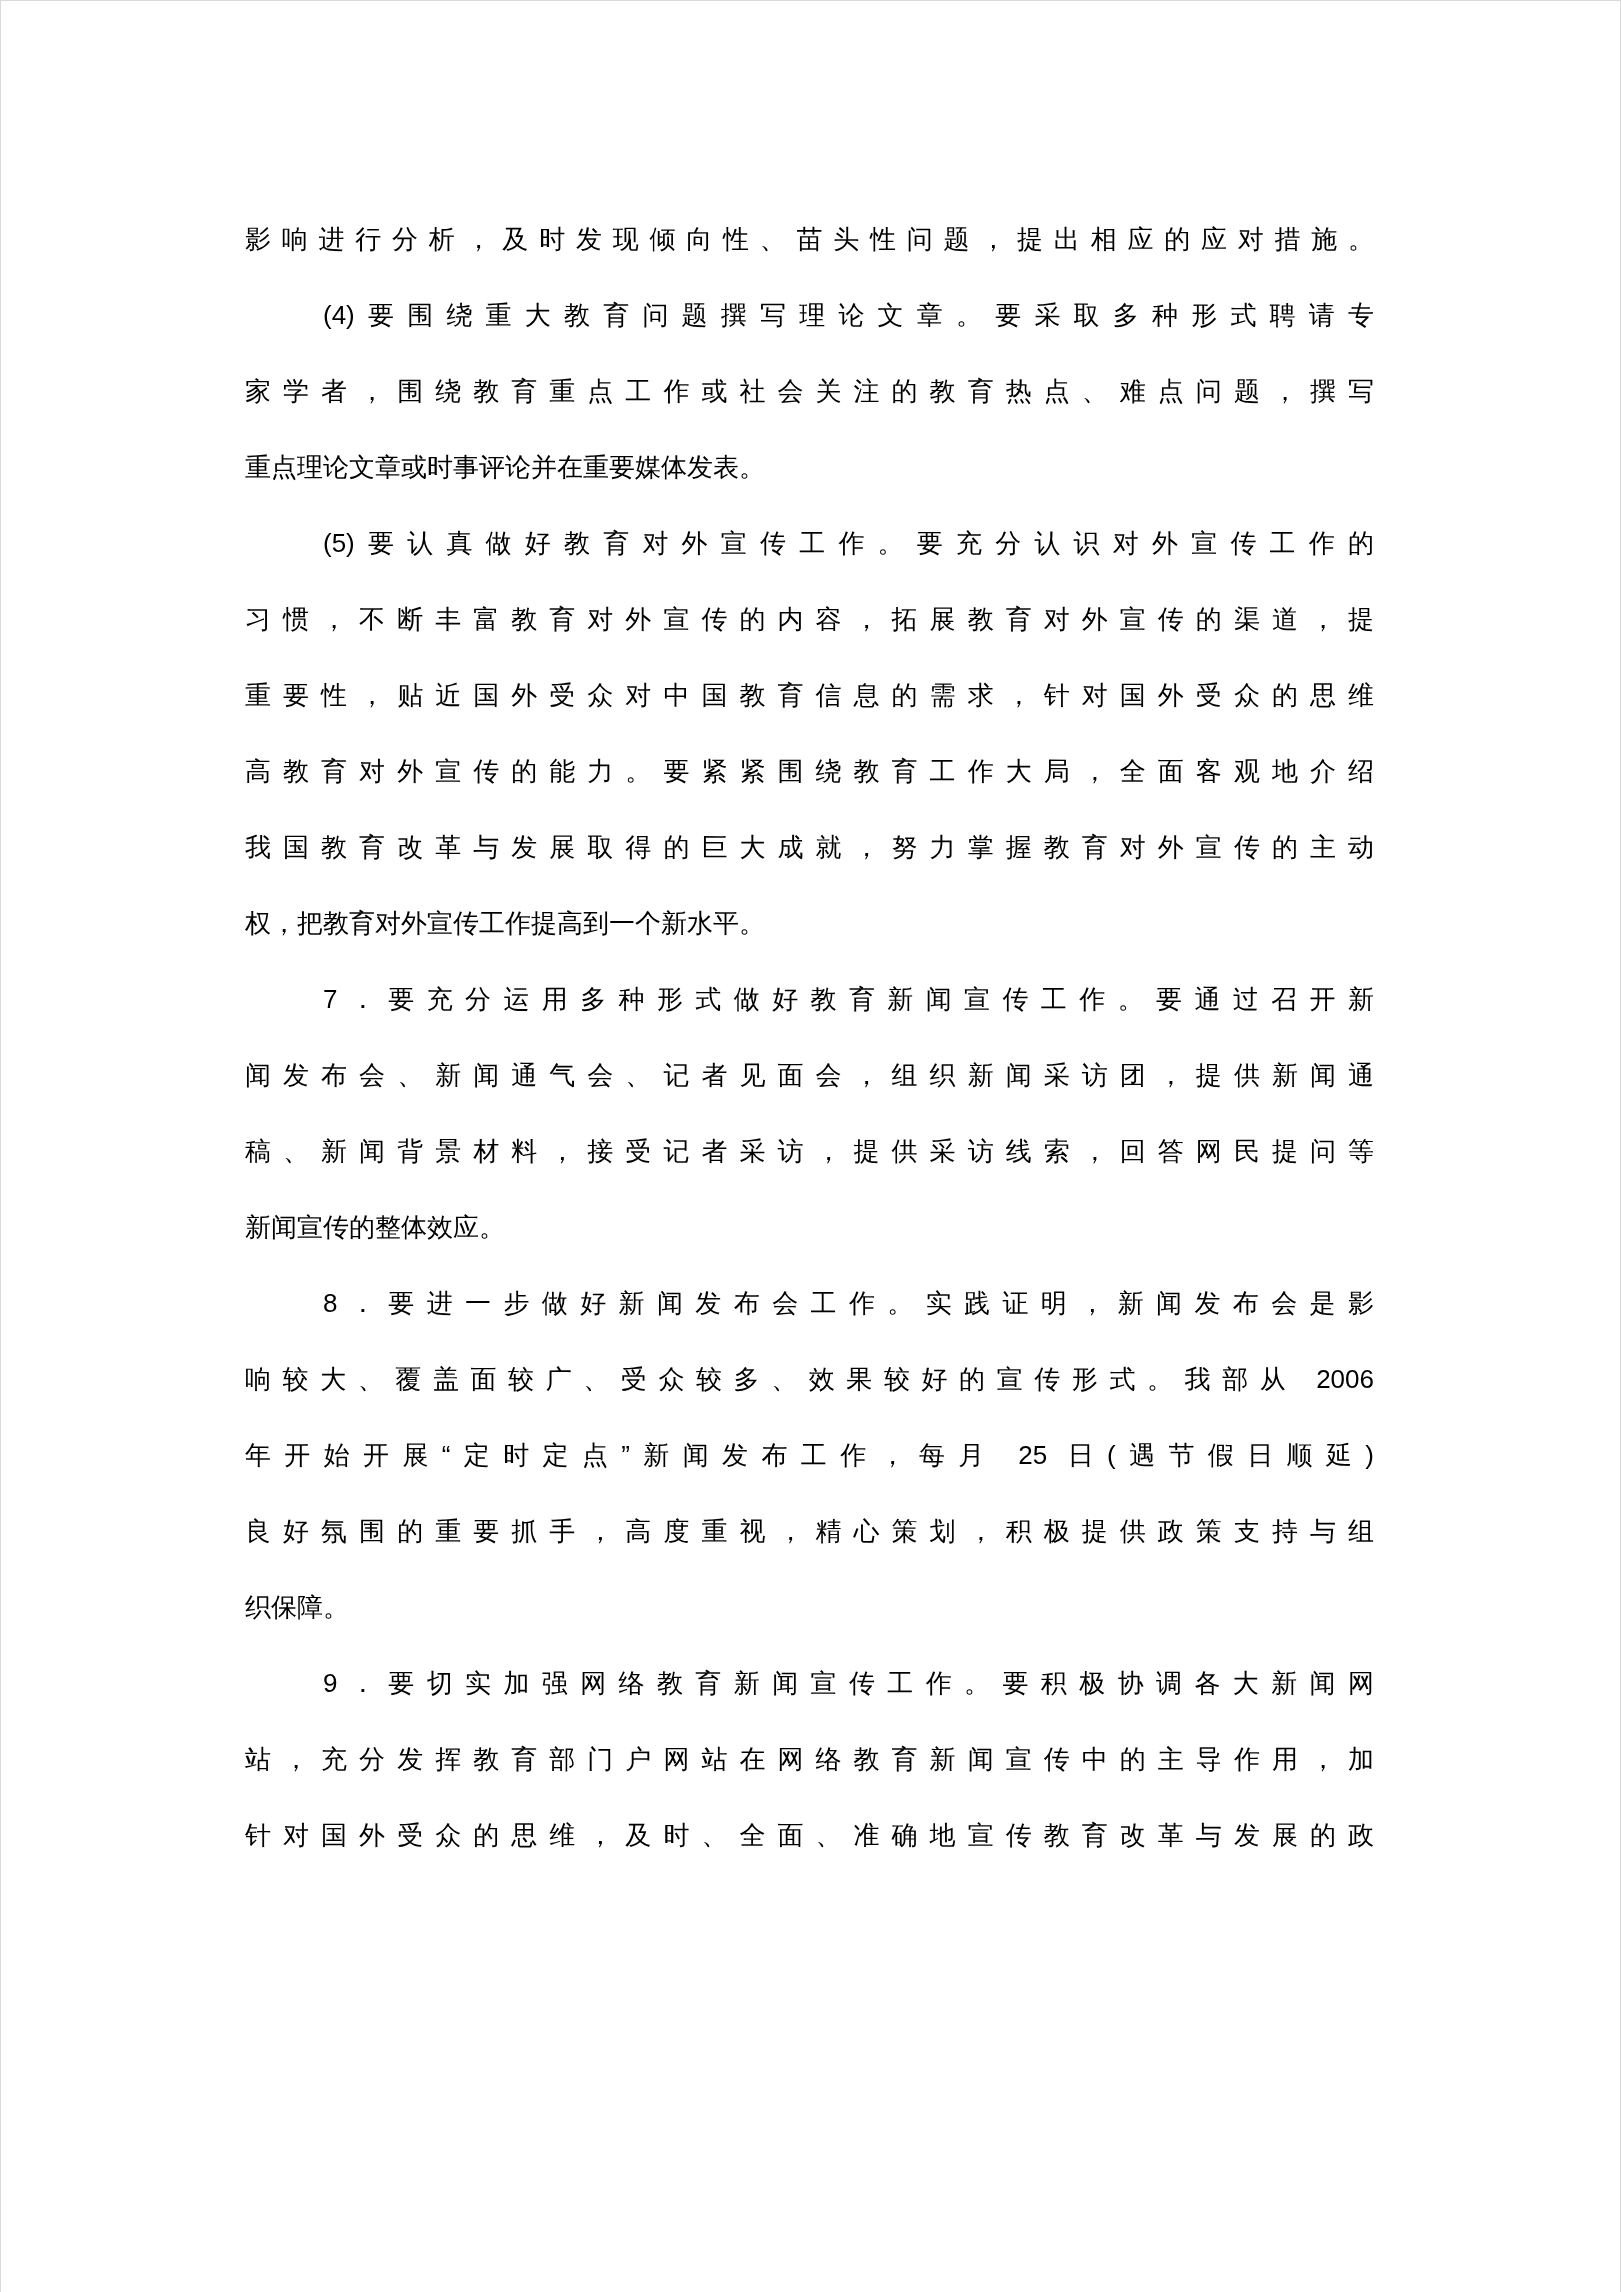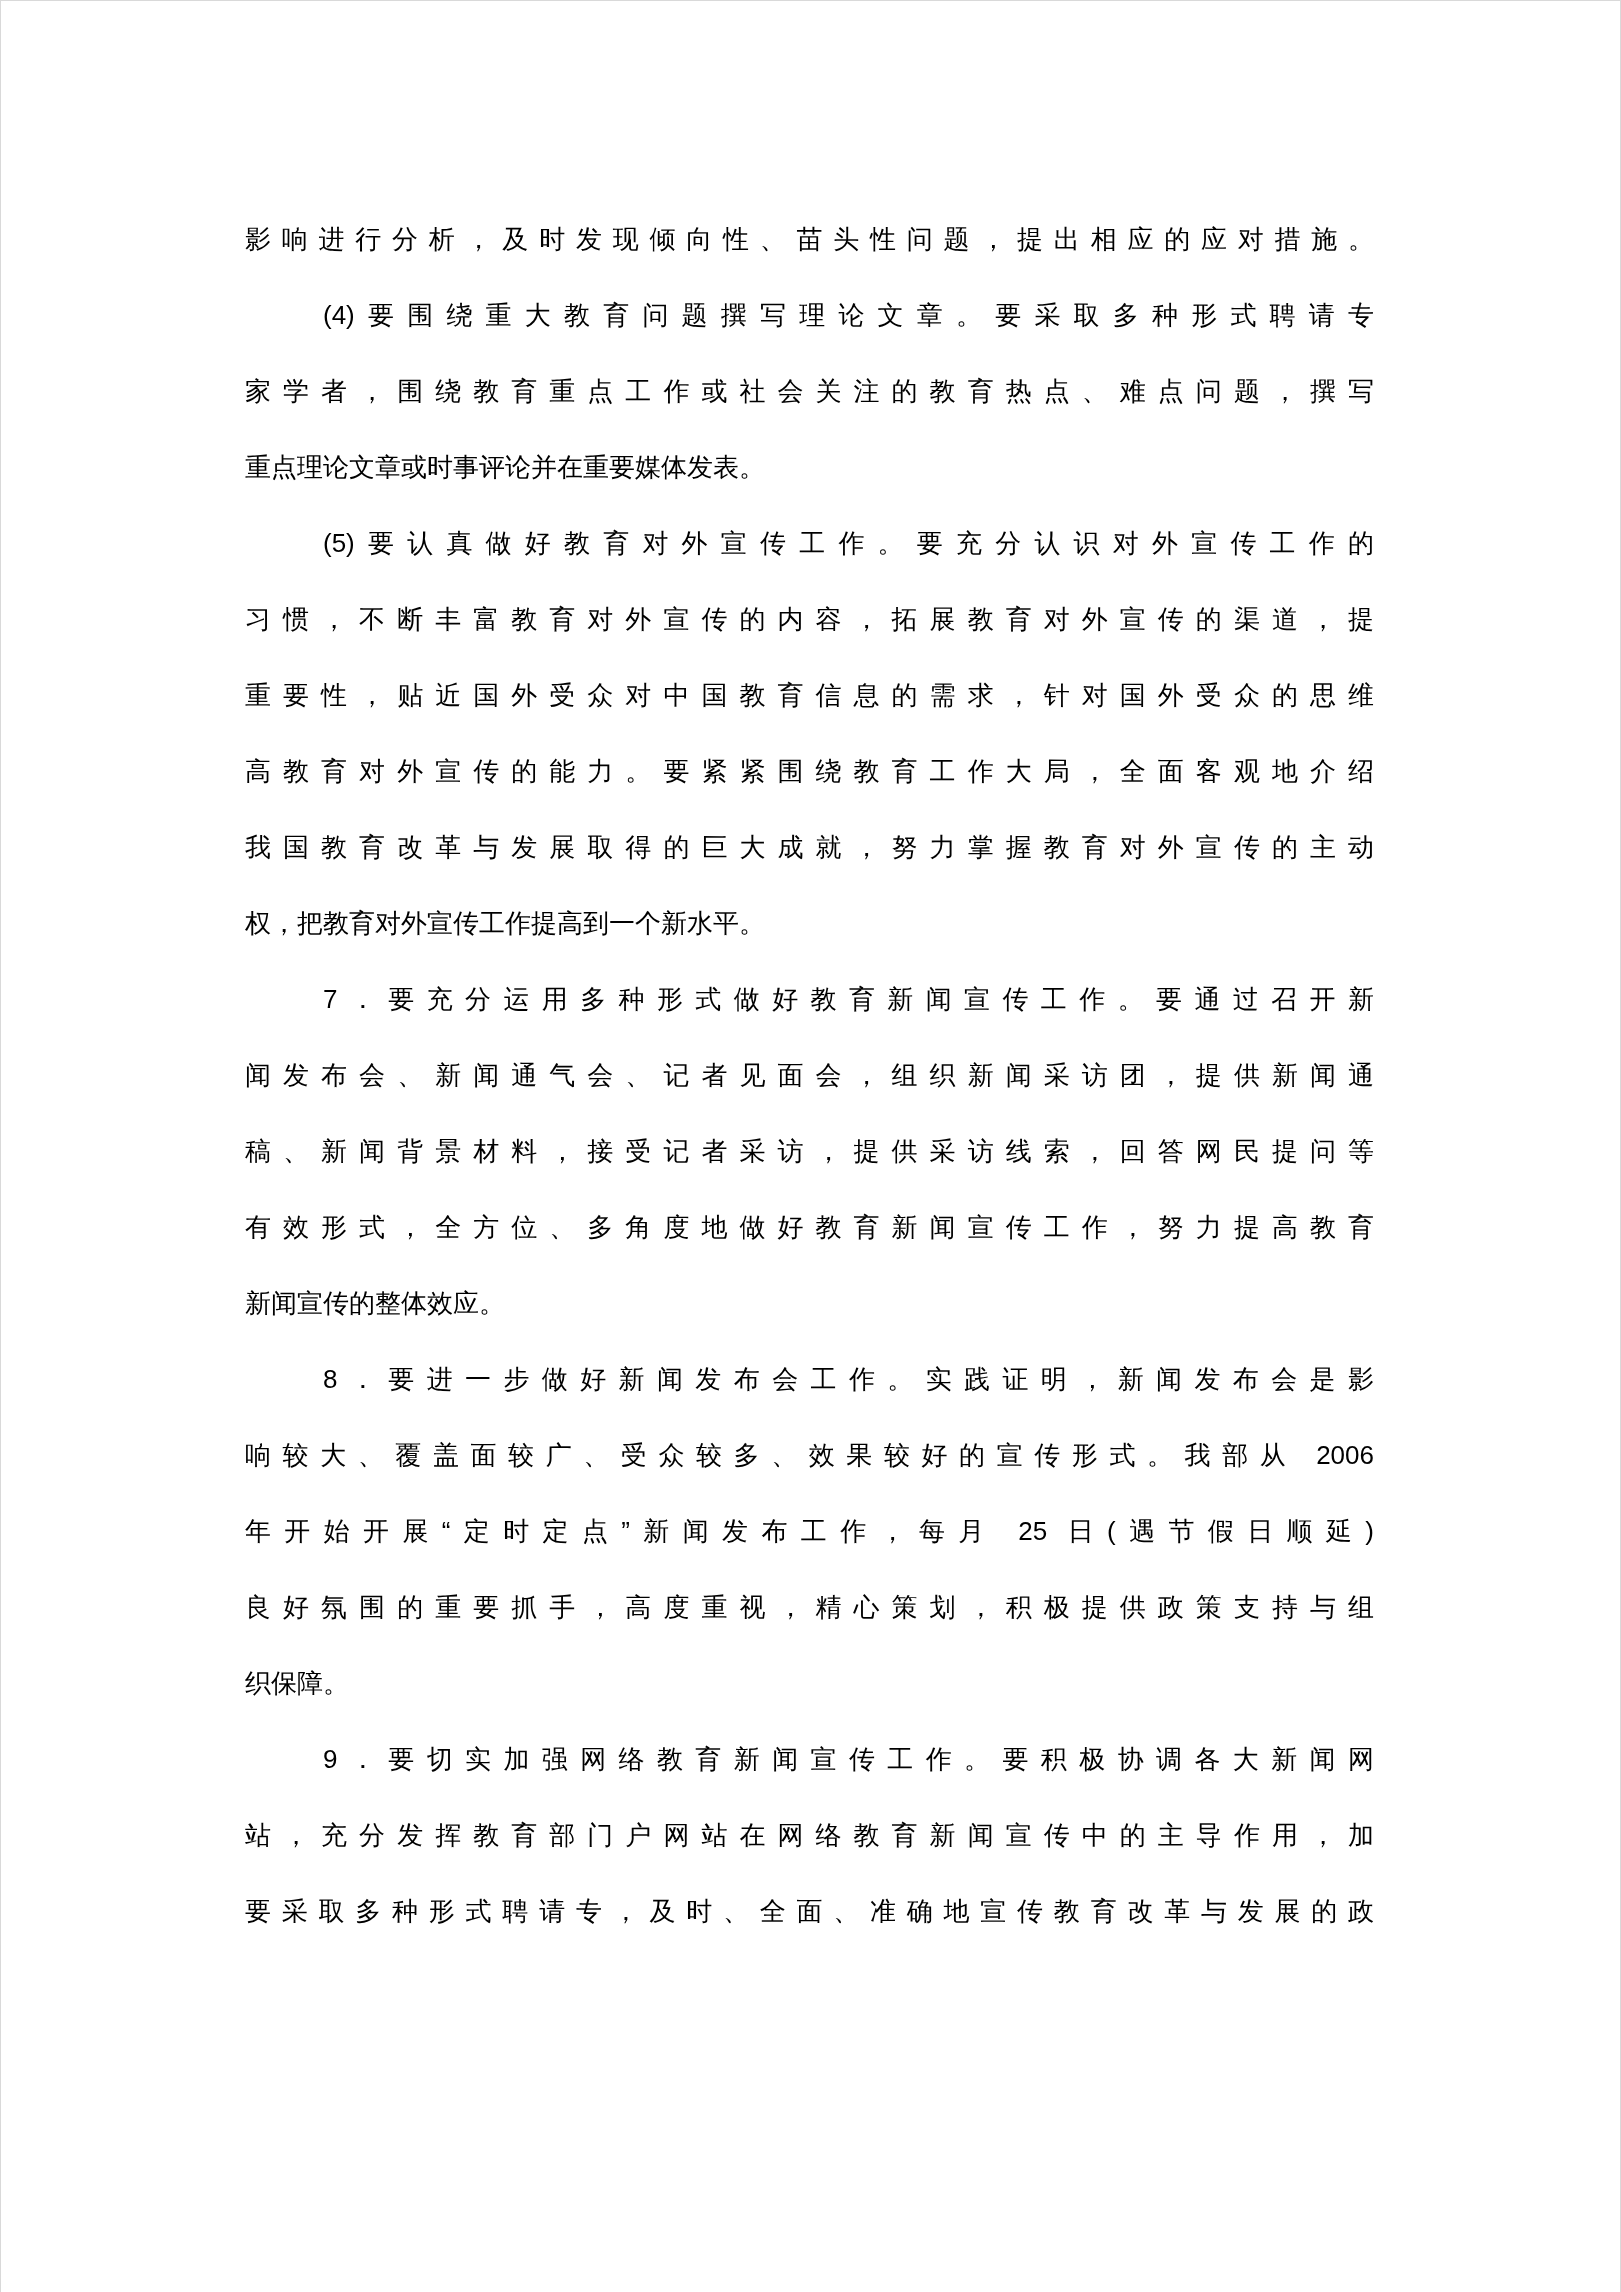--- a/index.html
+++ b/index.html
@@ -51,25 +51,24 @@
       <div class="line short">重点理论文章或时事评论并在重要媒体发表。</div>
       <div class="line indent">(5)要认真做好教育对外宣传工作。要充分认识对外宣传工作的</div>
       <div class="line">习惯，不断丰富教育对外宣传的内容，拓展教育对外宣传的渠道，提</div>
       <div class="line">重要性，贴近国外受众对中国教育信息的需求，针对国外受众的思维</div>
       <div class="line">高教育对外宣传的能力。要紧紧围绕教育工作大局，全面客观地介绍</div>
       <div class="line">我国教育改革与发展取得的巨大成就，努力掌握教育对外宣传的主动</div>
       <div class="line short">权，把教育对外宣传工作提高到一个新水平。</div>
       <div class="line indent">7．要充分运用多种形式做好教育新闻宣传工作。要通过召开新</div>
       <div class="line">闻发布会、新闻通气会、记者见面会，组织新闻采访团，提供新闻通</div>
       <div class="line">稿、新闻背景材料，接受记者采访，提供采访线索，回答网民提问等</div>
-      <div class="line">有效形式，全方位、多角度地做好教育新闻宣传工作，努力提高教育</div>
       <div class="line short">新闻宣传的整体效应。</div>
       <div class="line indent">8．要进一步做好新闻发布会工作。实践证明，新闻发布会是影</div>
       <div class="line">响较大、覆盖面较广、受众较多、效果较好的宣传形式。我部从 2006</div>
       <div class="line">年开始开展“定时定点”新闻发布工作，每月 25 日(遇节假日顺延)</div>
       <div class="line">良好氛围的重要抓手，高度重视，精心策划，积极提供政策支持与组</div>
       <div class="line short">织保障。</div>
       <div class="line indent">9．要切实加强网络教育新闻宣传工作。要积极协调各大新闻网</div>
       <div class="line">站，充分发挥教育部门户网站在网络教育新闻宣传中的主导作用，加</div>
-      <div class="line">要采取多种形式聘请专，及时、全面、准确地宣传教育改革与发展的政</div>
+      <div class="line">针对国外受众的思维，及时、全面、准确地宣传教育改革与发展的政</div>
     </div>
 </div>
 
 
 </body></html>

